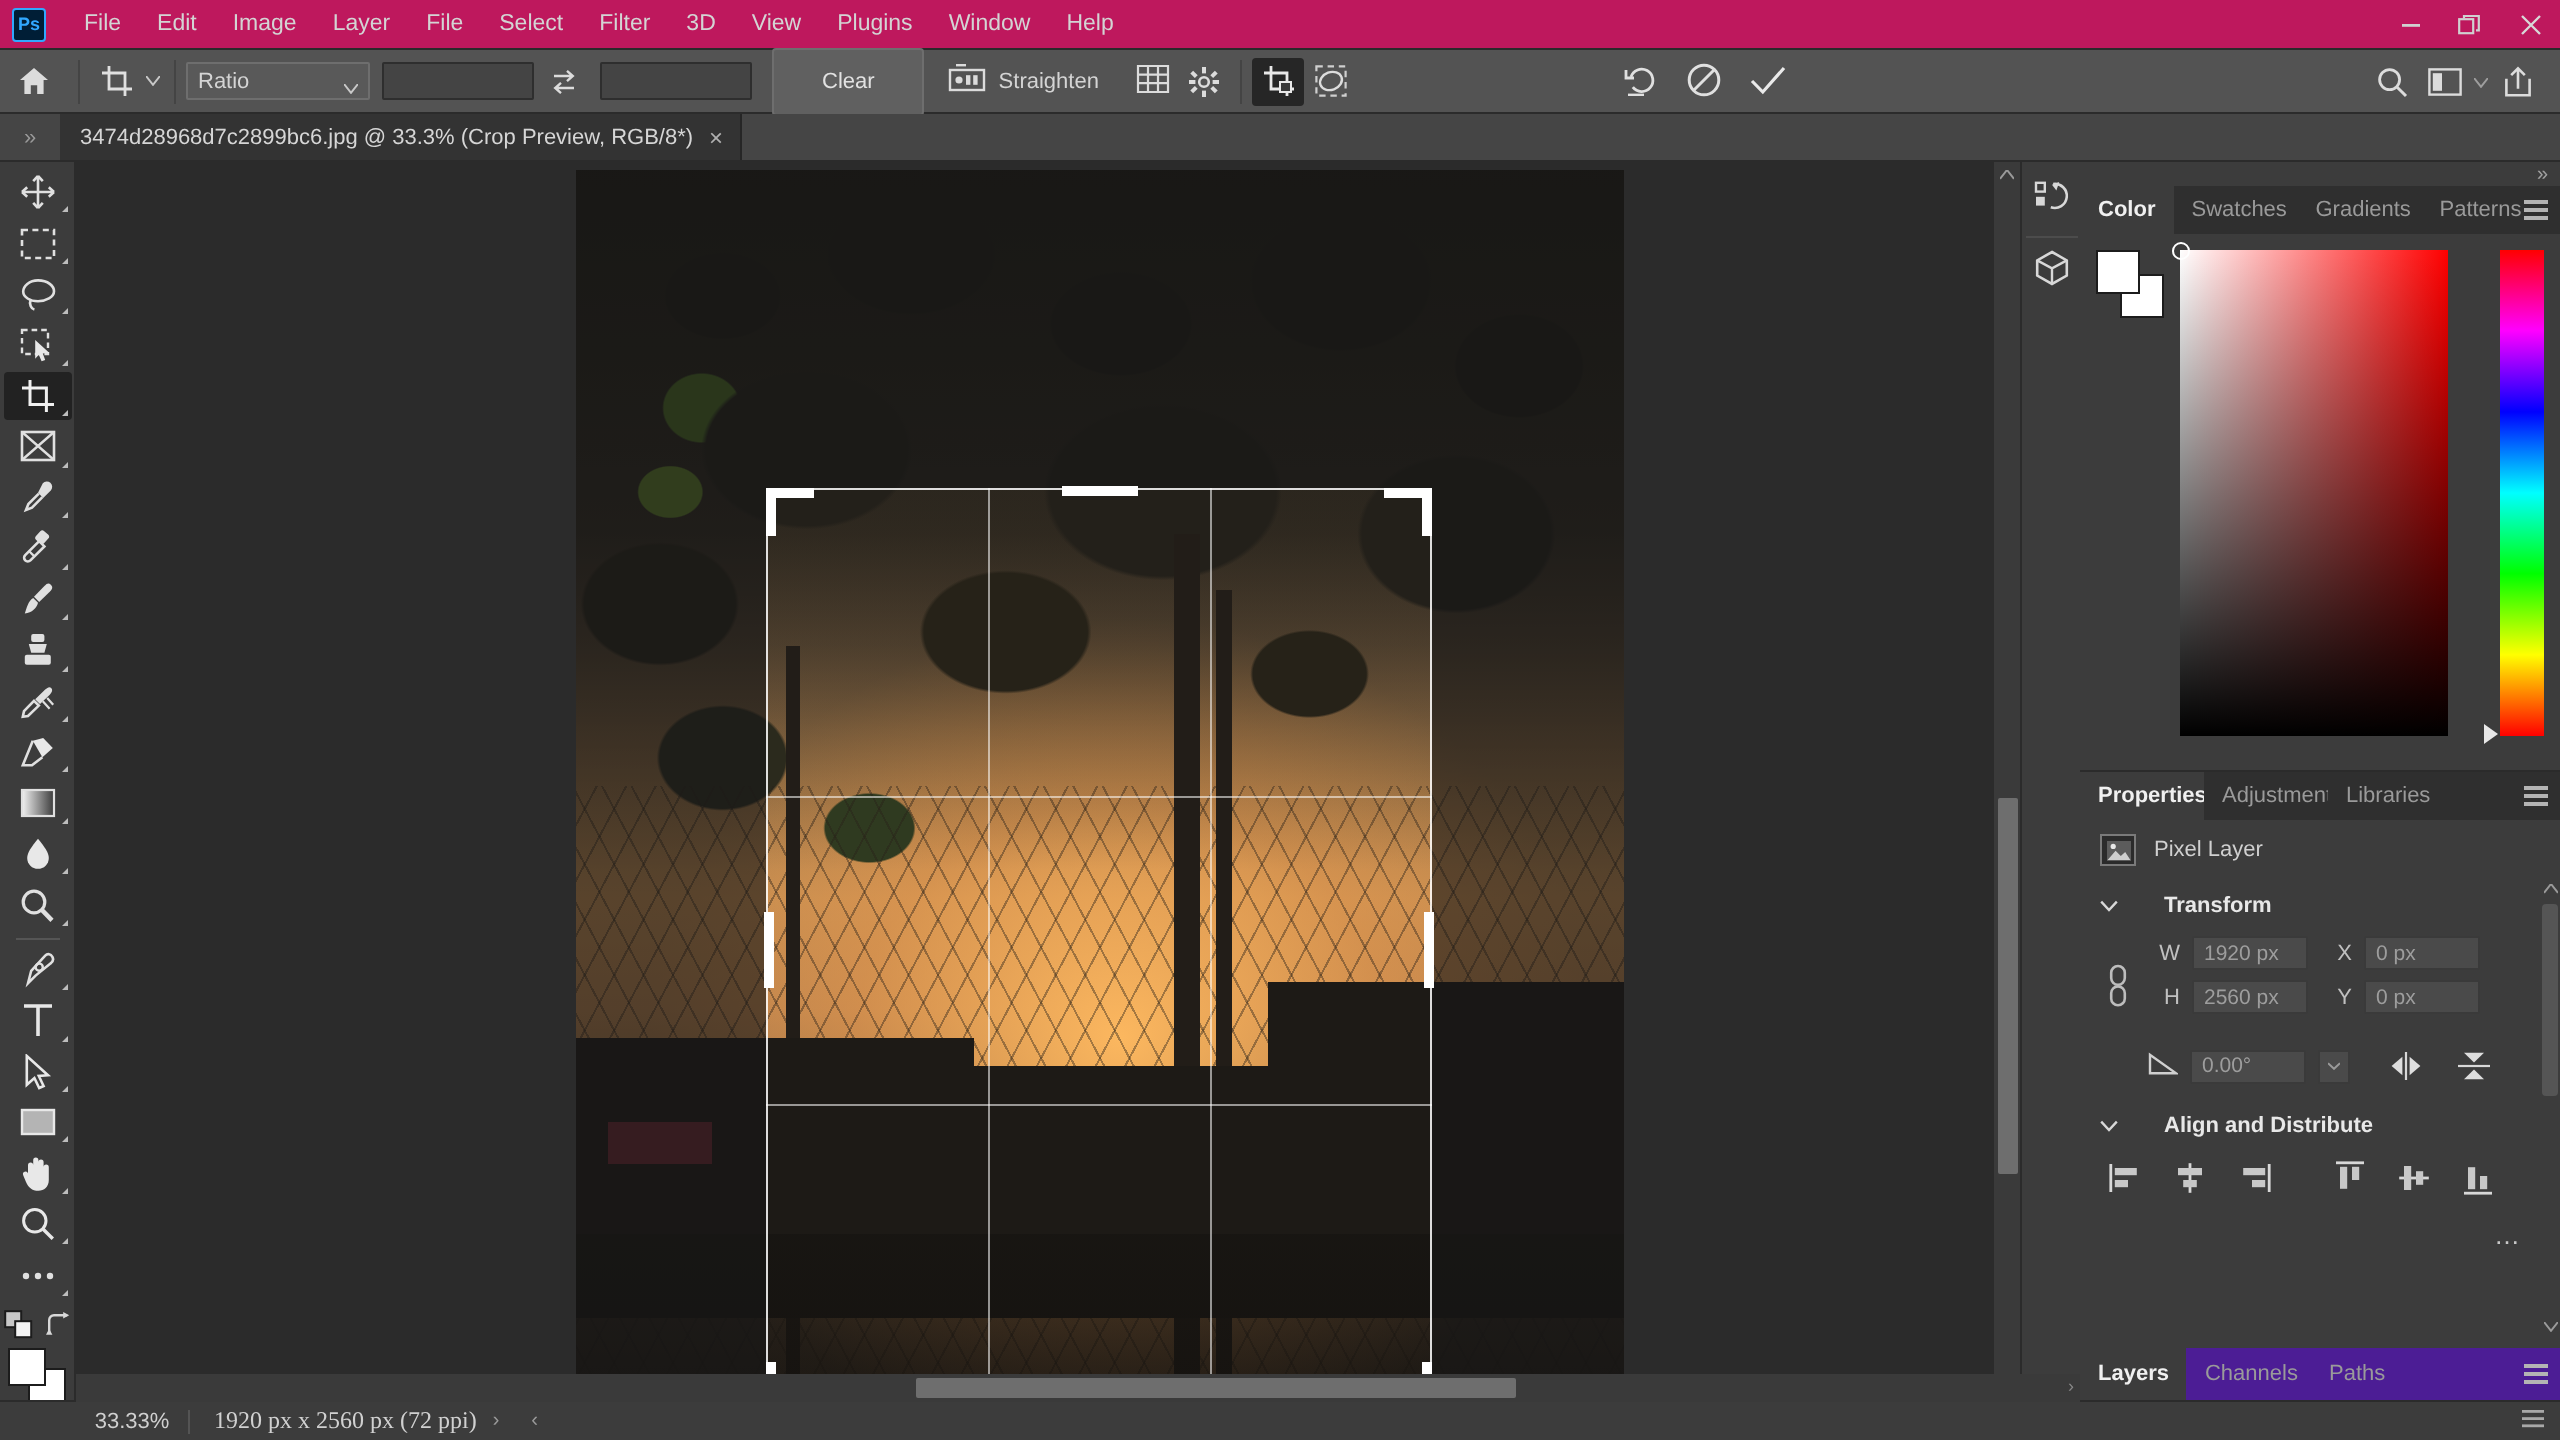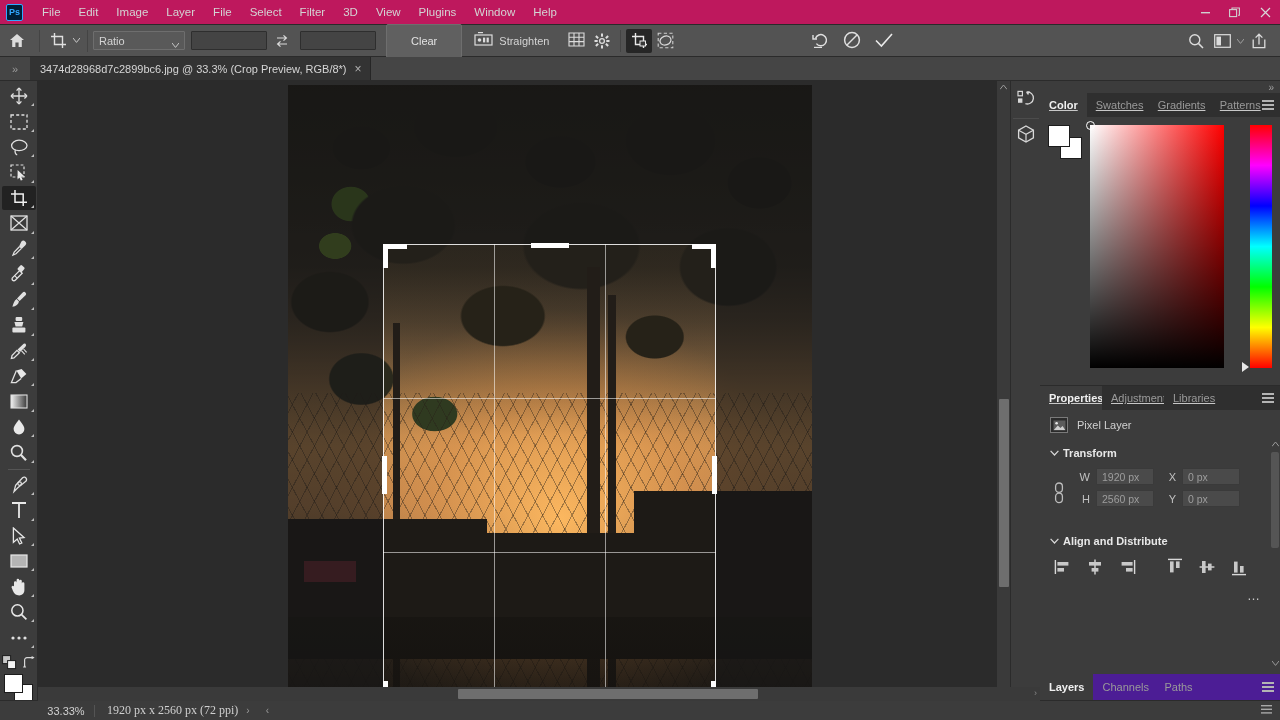--- a/index.html
+++ b/index.html
@@ -146,21 +146,21 @@
   .dock {
     width:30px; background:#3c3c3c; flex:0 0 30px; display:flex; flex-direction:column;
     align-items:center; padding-top:5px; border-left:1px solid #2b2b2b;
   }
   .dock-btn { width:26px; height:26px; display:flex; align-items:center; justify-content:center; margin-bottom:4px; }
   .dock-btn.sep { border-top:1px solid #4c4c4c; width:26px; padding-top:4px; margin-top:2px; }
 
   
   .panels { width:240px; flex:0 0 240px; background:#3c3c3c; display:flex; flex-direction:column; position:relative; }
   .panel-collapse { height:12px; display:flex; align-items:center; justify-content:flex-end; padding-right:6px; color:#a0a0a0; font-size:10px; background:#3c3c3c;}
-  .ptabs { height:24px; background:#2f2f2f; display:flex; align-items:stretch; position:relative;text-decoration:underline; }
+  .ptabs { height:24px; background:#2f2f2f; display:flex; align-items:stretch; position:relative; }
   .ptab { padding:0 9px; display:flex; align-items:center; font-size:11px; color:#9a9a9a; max-width:62px; overflow:hidden; white-space:nowrap; }
   .ptab.active { background:#3c3c3c; color:#f0f0f0; font-weight:bold; }
   .pmenu { position:absolute; right:6px; top:7px; width:12px; height:10px; display:flex; flex-direction:column; justify-content:space-between; }
   .pmenu i { display:block; height:2px; background:#b4b4b4; }
 
   
   .colorpanel { background:#3c3c3c; padding:8px 8px 10px 8px; display:flex; gap:8px; height:268px; }
   .cp-swatches { position:relative; width:34px; height:34px; flex:0 0 34px; }
   .cp-back { position:absolute; left:12px; top:12px; width:22px; height:22px; background:#fff; border:1px solid #1c1c1c; }
   .cp-fore { position:absolute; left:0; top:0; width:22px; height:22px; background:#fff; border:1px solid #1c1c1c; }
@@ -172,21 +172,21 @@
     background:linear-gradient(to bottom,#ff0000 0%,#ff00ff 16.6%,#0000ff 33.3%,#00ffff 50%,#00ff00 66.6%,#ffff00 83.3%,#ff0000 100%); }
   .cp-huemark { position:absolute; left:-8px; bottom:-4px; width:0;height:0;
     border-top:5px solid transparent; border-bottom:5px solid transparent; border-left:7px solid #e8e8e8; }
 
   
   .props { background:#3c3c3c; flex:1 1 auto; display:flex; flex-direction:column; min-height:0; position:relative; }
   .prop-head { display:flex; align-items:center; gap:9px; padding:7px 10px; }
   .prop-thumb { width:18px; height:16px; background:#2b2b2b; border:1px solid #7a7a7a; display:flex; align-items:center; justify-content:center; }
   .prop-label { font-size:11px; color:#d0d0d0; }
   .section { padding:2px 0 0 0; }
-  .sec-head { display:flex; align-items:center; gap:4px; padding:5px 10px; }
+  .sec-head { display:flex; align-items:center; gap:23px; padding:5px 10px; }
   .sec-title { font-size:11px; color:#e8e8e8; font-weight:bold; }
   .twisty { width:9px; height:9px; display:flex; align-items:center; justify-content:center; }
   .xform { padding:4px 10px 8px 10px; display:flex; align-items:flex-start; gap:6px; }
   .link-icon { width:18px; height:38px; display:flex; align-items:center; justify-content:center; margin-top:6px; }
   .xgrid { display:grid; grid-template-columns:16px 58px 16px 58px; gap:5px 6px; align-items:center; }
   .xlbl { font-size:11px; color:#c0c0c0; text-align:right; }
   .xinput { height:17px; background:#4a4a4a; border:1px solid #3a3a3a; color:#9d9d9d; font-size:10.5px;
             display:flex; align-items:center; padding-left:5px; border-radius:1px; }
   .xrow2 { display:flex; align-items:center; gap:6px; padding:4px 10px 0 34px; }
   .ang-field { width:58px; height:17px; background:#4a4a4a; border:1px solid #3a3a3a; color:#9d9d9d;
@@ -769,20 +769,49 @@
               <div class="xlbl">X</div>
               <div class="xinput">0 px</div>
 
               <div class="xlbl">H</div>
               <div class="xinput">2560 px</div>
               <div class="xlbl">Y</div>
               <div class="xinput">0 px</div>
             </div>
           </div>
 
+          <div class="xrow2">
+            <span>
+              <svg width="15" height="13" viewBox="0 0 15 13">
+                <path d="M1 11.6 H14 L1 2.4 Z" fill="none" stroke="#d0d0d0" stroke-width="1.2"></path>
+              </svg>
+            </span>
+            <div class="ang-field">0.00°</div>
+            <div class="ang-stepper">
+              <svg width="6" height="4" viewBox="0 0 6 4">
+                  <path d="M0 0.6 L3 3.4 L6 0.6" fill="none" stroke="#9a9a9a" stroke-width="1"></path>
+                </svg>
+            </div>
+            <div class="flipbtns">
+              <div class="flipbtn">
+                <svg width="18" height="14" viewBox="0 0 18 14">
+                  <path d="M9 0 V14" stroke="#d8d8d8" stroke-width="1.1"></path>
+                  <path d="M7.2 2.4 V11.6 L1.8 7 Z" fill="#dedede"></path>
+                  <path d="M10.8 2.4 V11.6 L16.2 7 Z" fill="#dedede"></path>
+                </svg>
+              </div>
+              <div class="flipbtn">
+                <svg width="16" height="16" viewBox="0 0 16 16">
+                  <path d="M0 8 H16" stroke="#d8d8d8" stroke-width="1.1"></path>
+                  <path d="M3 1.4 H13 L8 6.2 Z" fill="#dedede"></path>
+                  <path d="M3 14.6 H13 L8 9.8 Z" fill="#dedede"></path>
+                </svg>
+              </div>
+            </div>
+          </div>
         </div>
 
         <div class="section" style="margin-top:8px;">
           <div class="sec-head">
             <span class="twisty">
               <svg width="9" height="6" viewBox="0 0 9 6">
                   <path d="M0.6 0.8 L4.5 5 L8.4 0.8" fill="none" stroke="#d8d8d8" stroke-width="1.2"></path>
                 </svg>
             </span>
             <span class="sec-title">Align and Distribute</span>

